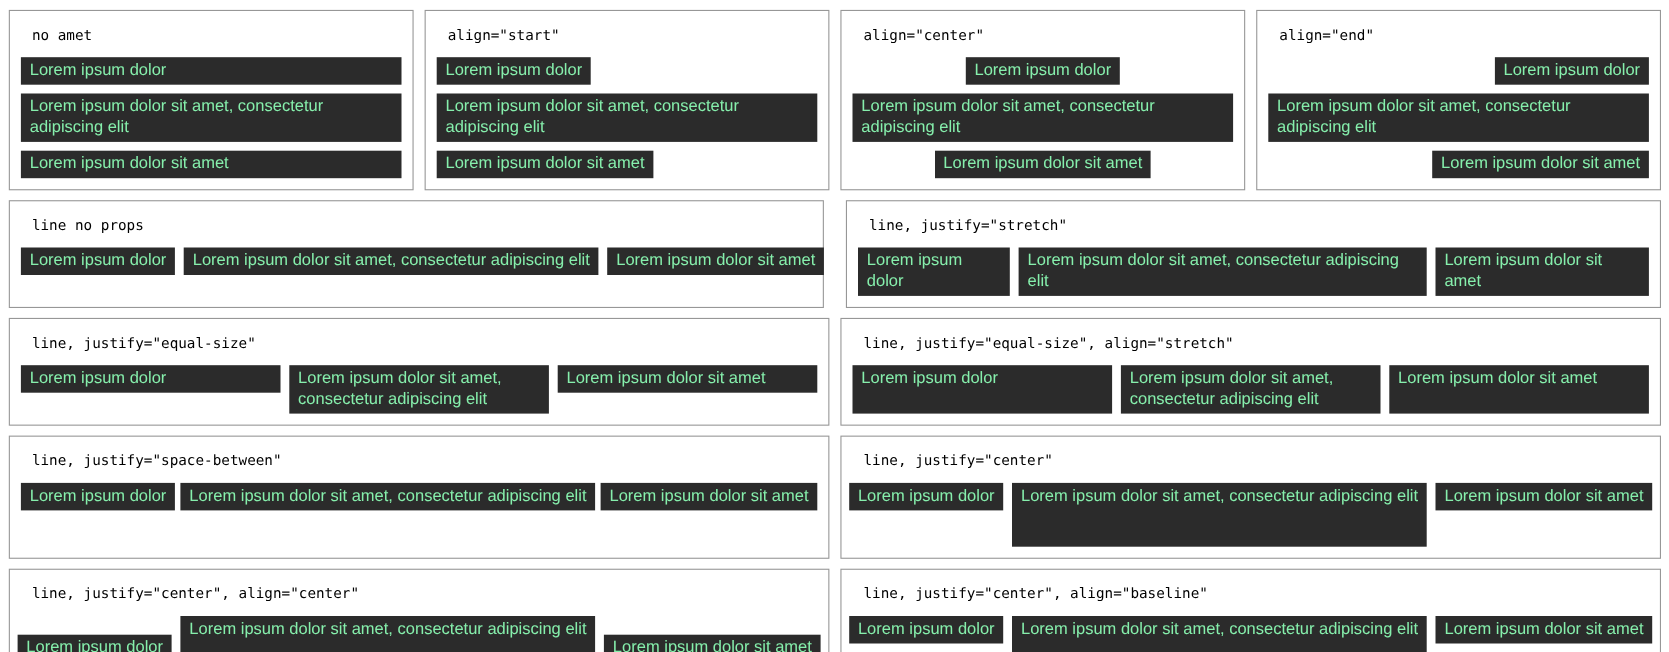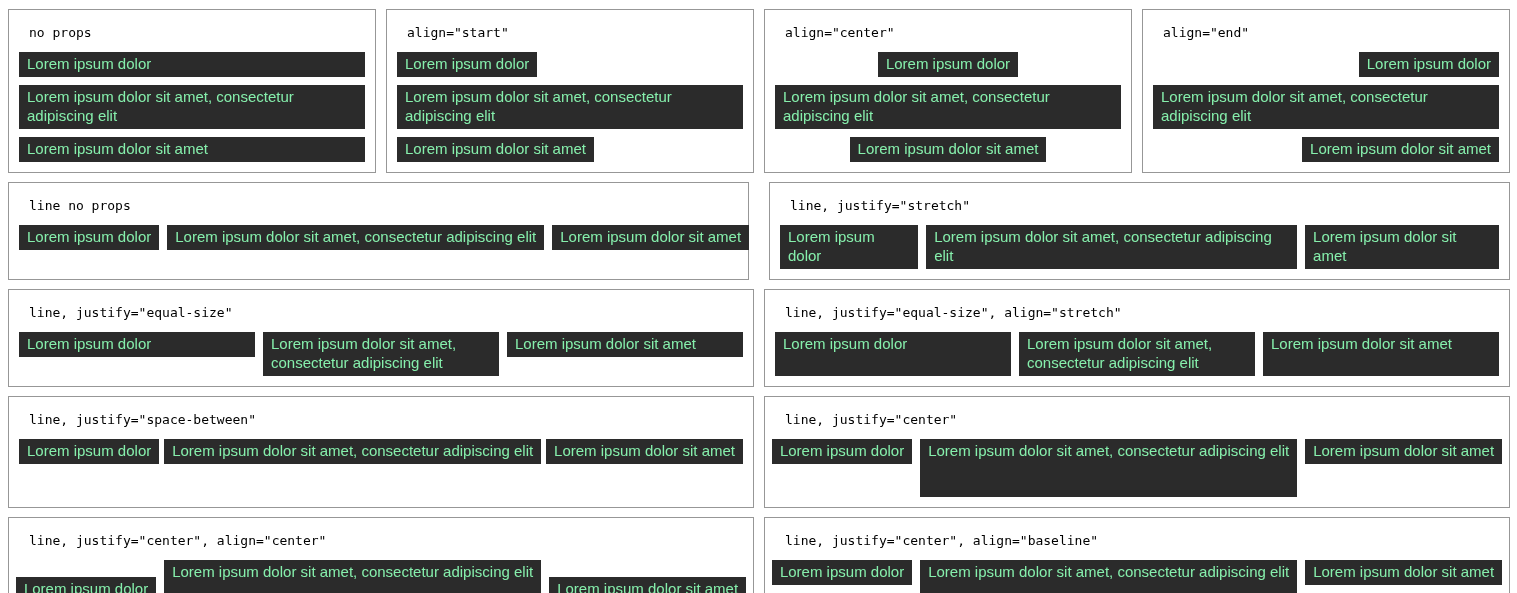--- a/index.html
+++ b/index.html
@@ -53,21 +53,21 @@
   .line.j-center { justify-content:center; }
   .line.a-center { align-items:center; }
   .line.a-baseline { align-items:baseline; }
   .item.tall { height:58px; }
 </style>
 </head>
 <body>
 
 <div class="row row-1">
   <div class="panel">
-    <span class="panel-title">no props</span>
+    <span class="panel-title">no amet</span>
     <div class="stack a-stretch">
       <div class="item">Lorem ipsum dolor</div>
       <div class="item">Lorem ipsum dolor sit amet, consectetur adipiscing elit</div>
       <div class="item">Lorem ipsum dolor sit amet</div>
     </div>
   </div>
 
   <div class="panel">
     <span class="panel-title">align="start"</span>
     <div class="stack a-start">

